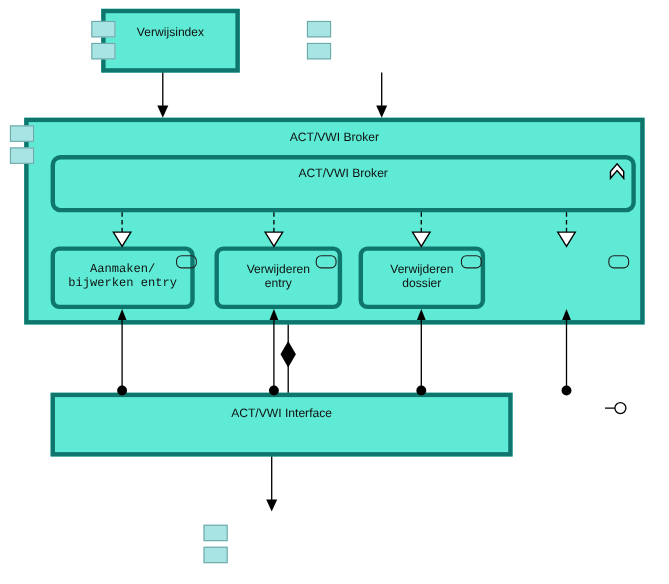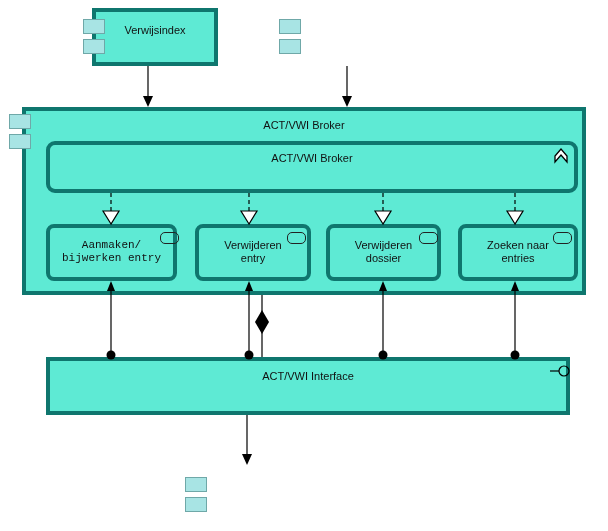--- a/index.html
+++ b/index.html
@@ -125,27 +125,23 @@
 entry</div>
   </div>
   <div class="svc-icon" style="left:287px; top:232px;"></div>
 
   <div class="node rounded-svc" style="left:326px; top:224px; width:115px; height:57px;">
     <div class="node-label" style="top:11px;">Verwijderen
 dossier</div>
   </div>
   <div class="svc-icon" style="left:419px; top:232px;"></div>
 
-  <div class="node rounded-svc" style="left:458px; top:224px; width:120px; height:57px;">
-    <div class="node-label" style="top:11px;">Zoeken naar
-entries</div>
-  </div>
   <div class="svc-icon" style="left:553px; top:232px;"></div>
 
-  <div class="node" style="left:46px; top:357px; width:524px; height:58px;">
+  <div class="node" style="left:46px; top:357px; width:420px; height:58px;">
     <div class="node-label" style="top:9px;">ACT/VWI Interface</div>
   </div>
   <div class="lollipop" style="left:549px; top:363px;">
     <svg width="24" height="16" viewBox="0 0 24 16">
       <line x1="1" y1="8" x2="10" y2="8" stroke="#000000" stroke-width="1.2"></line>
       <circle cx="15" cy="8" r="5" fill="none" stroke="#000000" stroke-width="1.2"></circle>
     </svg>
   </div>
 
   <div class="tab" style="left:185px; top:477px;"></div>

